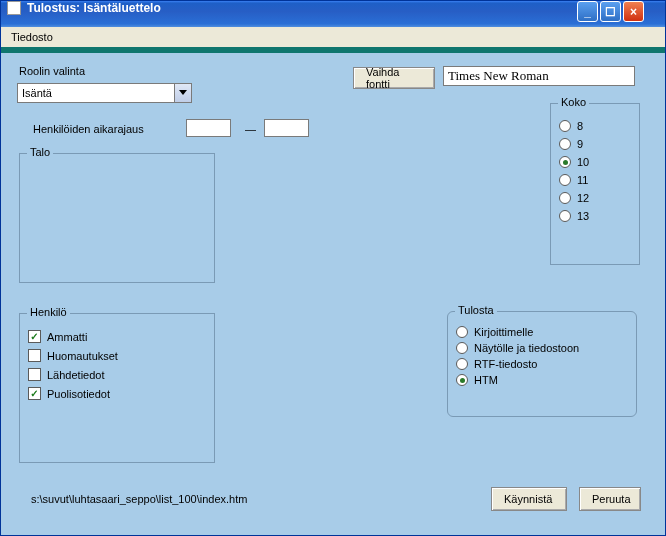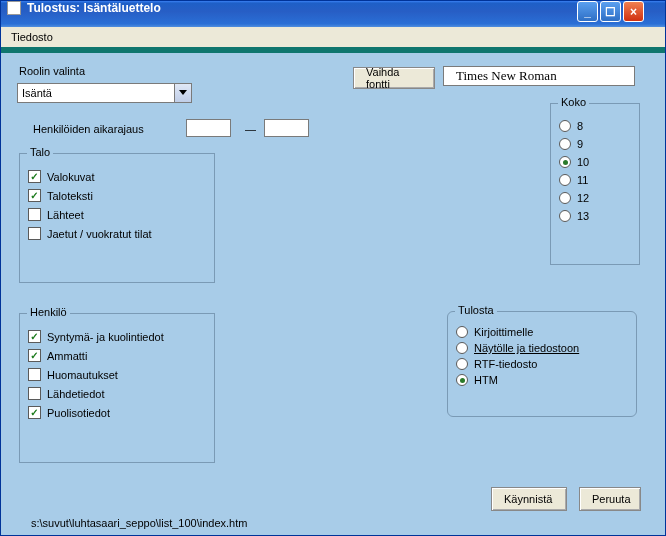--- a/index.html
+++ b/index.html
@@ -149,21 +149,21 @@
     content: "";
     width: 5px; height: 5px;
     border-radius: 50%;
     background: #2a7a2a;
   }
   .font-display {
     position: absolute;
     background: white;
     border: 1px solid #7a7a7a;
     height: 20px;
-    padding: 0 12px;
+    padding: 0 4px;
     font-family: "Times New Roman", serif;
     font-size: 13px;
     display: flex; align-items: center;
   }
   .path { position: absolute; font-size: 11px; }
 </style>
 </head>
 <body>
 
 <div class="window">
@@ -226,49 +226,27 @@
           </div>
           <div class="rad-row">
             <span class="rad"></span>
             <span>13</span>
           </div>
         </div>
     </div>
 
     <div class="groupbox" style="left:18px; top:100px; width:196px; height:130px;">
       <span class="legend">Talo</span>
-      <div id="talo-checks">
-          <div class="chk-row">
-            <span class="chk checked"></span>
-            <span>Valokuvat</span>
-          </div>
-          <div class="chk-row">
-            <span class="chk checked"></span>
-            <span>Taloteksti</span>
-          </div>
-          <div class="chk-row">
-            <span class="chk"></span>
-            <span>Lähteet</span>
-          </div>
-          <div class="chk-row">
-            <span class="chk"></span>
-            <span>Jaetut / vuokratut tilat</span>
-          </div>
-        </div>
     </div>
 
     <div class="groupbox" style="left:18px; top:260px; width:196px; height:150px;">
       <span class="legend">Henkilö</span>
       <div id="henkilo-checks">
           <div class="chk-row">
             <span class="chk checked"></span>
-            <span>Syntymä- ja kuolintiedot</span>
-          </div>
-          <div class="chk-row">
-            <span class="chk checked"></span>
             <span>Ammatti</span>
           </div>
           <div class="chk-row">
             <span class="chk"></span>
             <span>Huomautukset</span>
           </div>
           <div class="chk-row">
             <span class="chk"></span>
             <span>Lähdetiedot</span>
           </div>
@@ -279,36 +257,36 @@
         </div>
     </div>
 
     <div class="groupbox" style="left:446px; top:258px; width:190px; height:106px;border-radius:6px;">
       <span class="legend">Tulosta</span>
       <div id="tulosta-radios">
           <div class="rad-row" style="margin: 4px 0px;">
             <span class="rad"></span>
             <span>Kirjoittimelle</span>
           </div>
-          <div class="rad-row" style="margin: 4px 0px; text-decoration: underline;">
+          <div class="rad-row" style="margin: 4px 0px;">
             <span class="rad"></span>
             <span>Näytölle ja tiedostoon</span>
           </div>
           <div class="rad-row" style="margin: 4px 0px;">
             <span class="rad"></span>
             <span>RTF-tiedosto</span>
           </div>
           <div class="rad-row" style="margin: 4px 0px;">
             <span class="rad selected"></span>
             <span>HTM</span>
           </div>
         </div>
     </div>
 
-    <span class="path" style="left:30px; top:440px;margin-top:24px;">s:\suvut\luhtasaari_seppo\list_100\index.htm</span>
+    <span class="path" style="left:30px; top:440px;">s:\suvut\luhtasaari_seppo\list_100\index.htm</span>
 
     <div class="btn" style="left:490px; top:434px; width:76px;">
       <span>Käynnistä</span>
     </div>
     <div class="btn" style="left:578px; top:434px; width:62px;">
       <span>Peruuta</span>
     </div>
 
   </div>
 </div>

